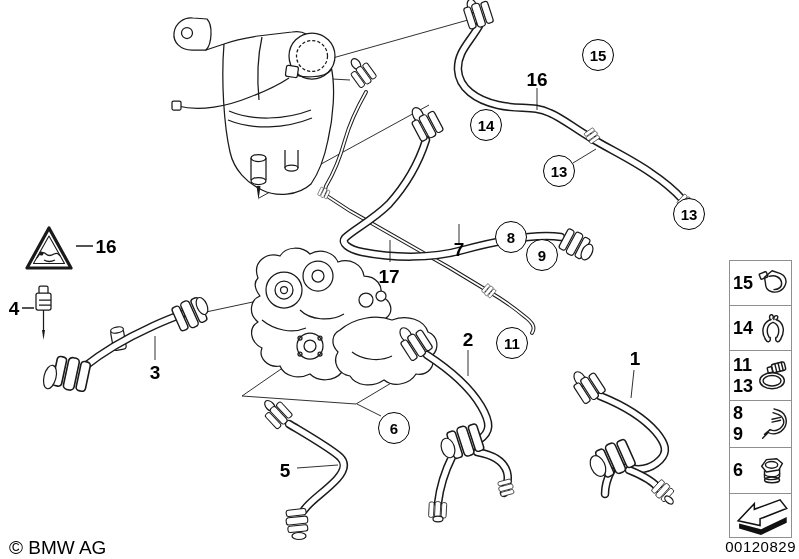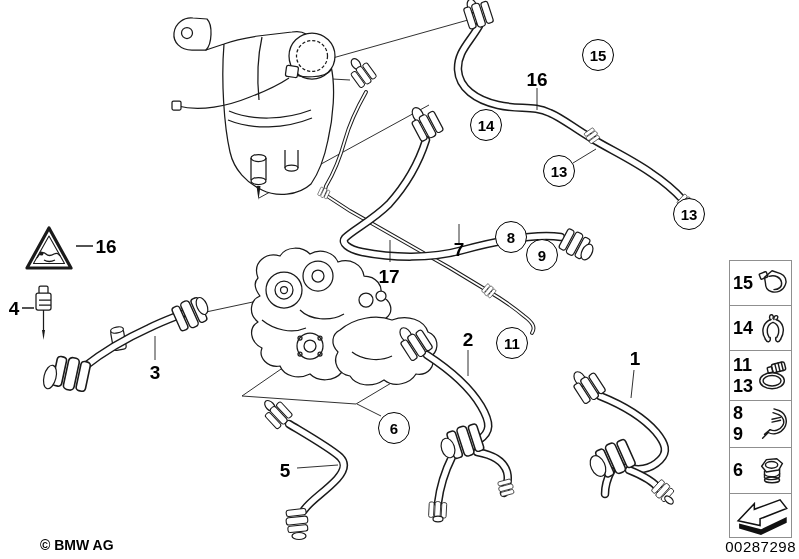--- a/index.html
+++ b/index.html
@@ -29,21 +29,21 @@
   .legend{position:absolute;left:729px;top:260px;width:63px;background:#fff;
     border:1px solid #8f8f8f;box-sizing:border-box;}
   .legend-row{display:flex;align-items:center;box-sizing:border-box;cursor:pointer;}
   .legend-row + .legend-row{border-top:1px solid #8f8f8f;}
   .legend-labels{display:flex;flex-direction:column;justify-content:center;
     padding-left:3px;min-width:22px;}
   .legend-labels span{font-weight:bold;font-size:18px;line-height:21px;}
   .legend-iconbox{flex:1;display:flex;align-items:center;justify-content:center;}
   .legend-arrowrow{display:flex;align-items:center;justify-content:center;
     border-top:1px solid #8f8f8f;}
-  .copyright{position:absolute;left:40px;top:537px;font-size:14px;font-weight:bold;}
+  .copyright{position:absolute;left:9px;top:537px;font-size:19px;font-weight:normal;}
   .part-number{position:absolute;left:690px;top:538px;width:106px;text-align:right;
     font-size:15px;letter-spacing:0.5px;}
 </style>
 </head>
 <body>
 
 <div class="stage">
 
   <svg class="art" width="799" height="559" viewBox="0 0 799 559">
     <defs>
@@ -343,14 +343,14 @@
         </div>
       </div>
       <div class="legend-arrowrow" style="height: 43px;">
         <svg width="54" height="40" viewBox="0 0 56 42">
           <use href="#icon-direction-arrow"></use>
         </svg>
       </div>
     </div>
 
   <div class="copyright">© BMW AG</div>
-  <div class="part-number">00287298</div>
+  <div class="part-number">00120829</div>
 </div>
 
 </body></html>

